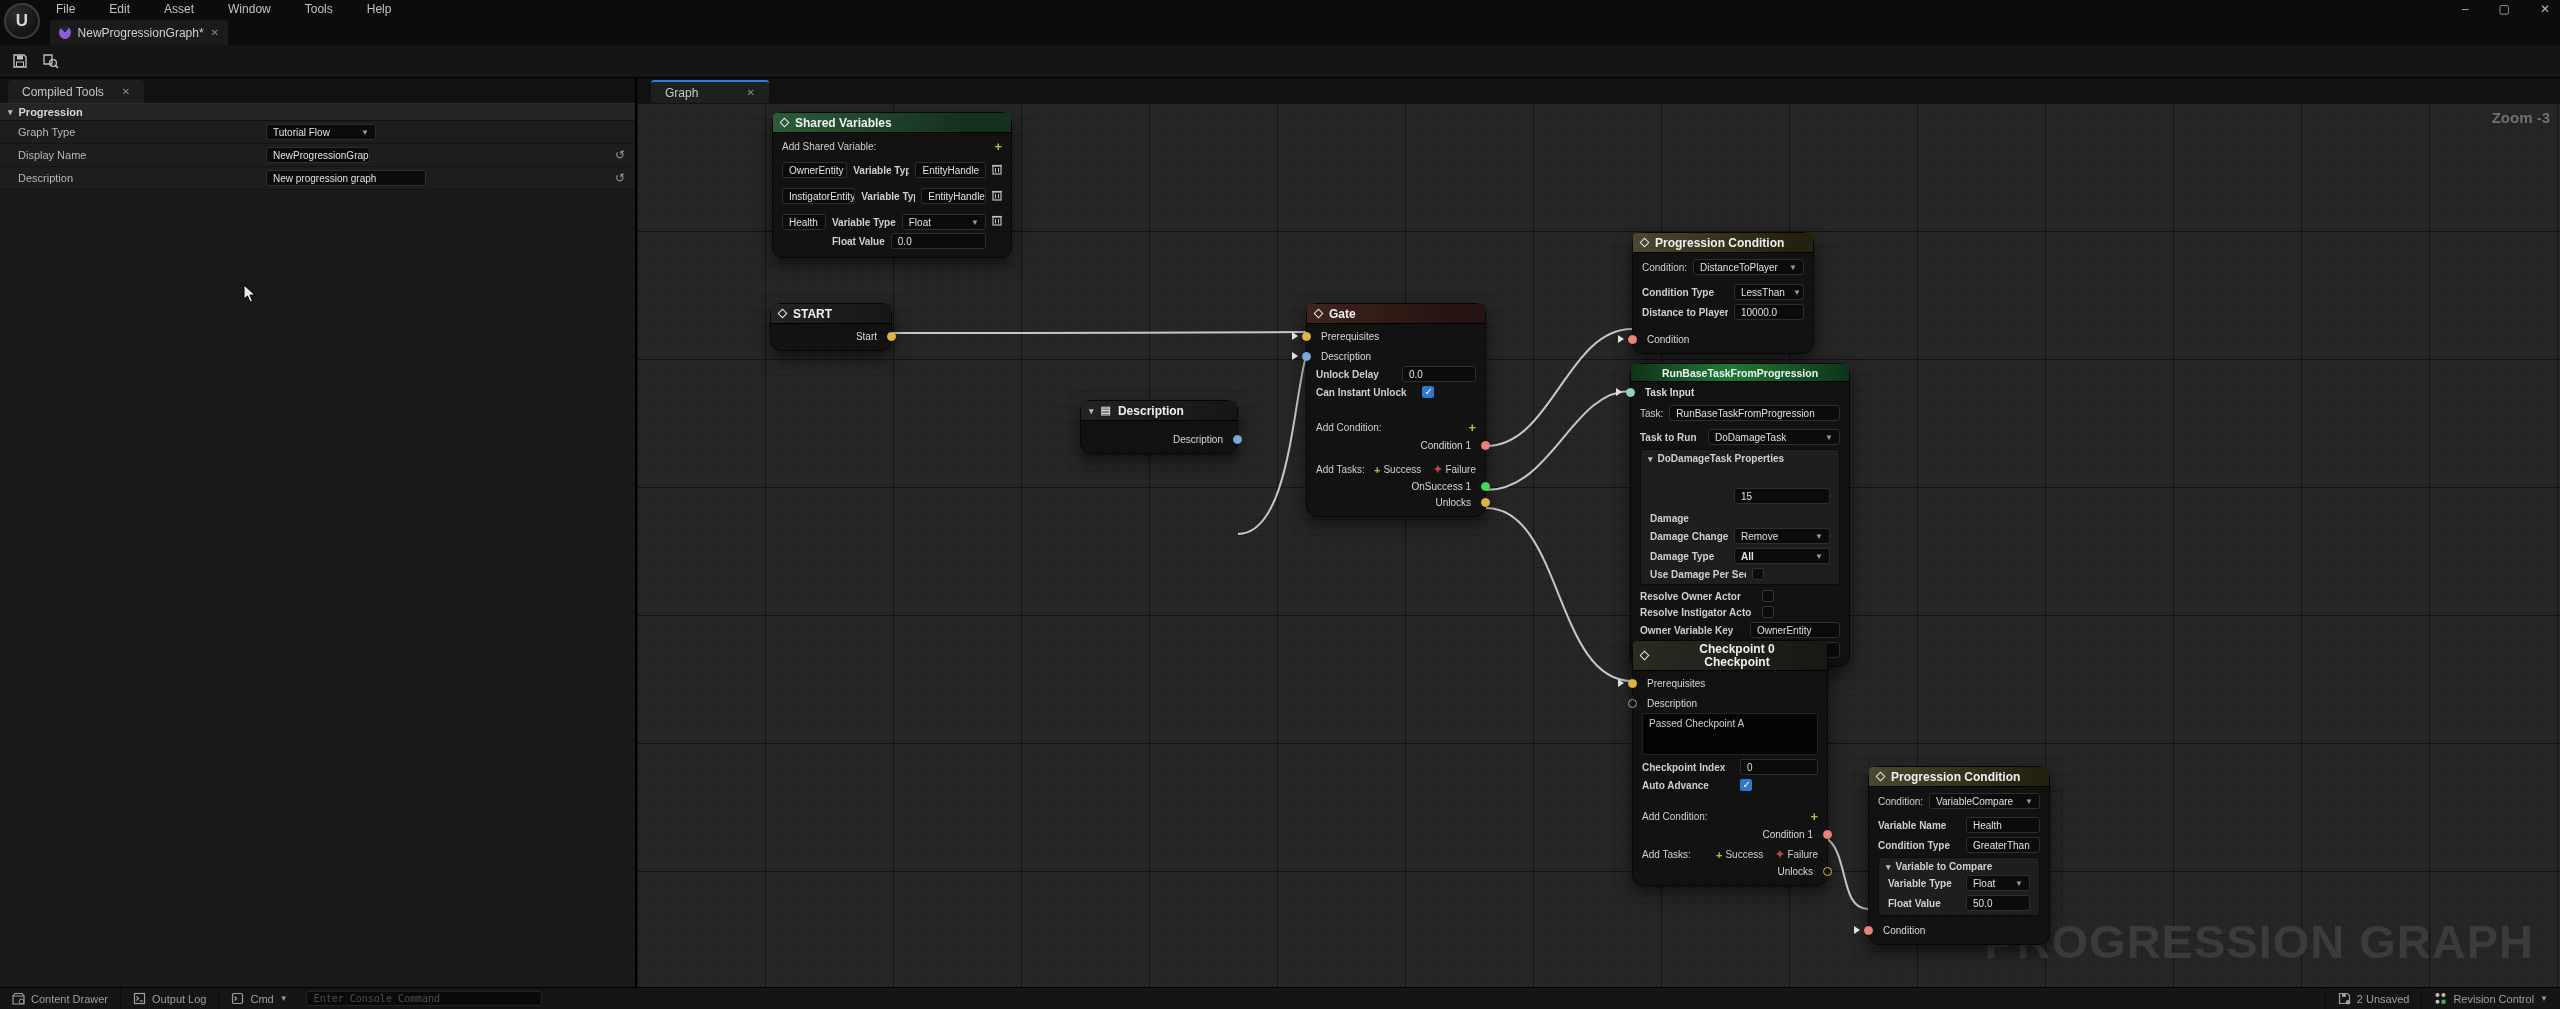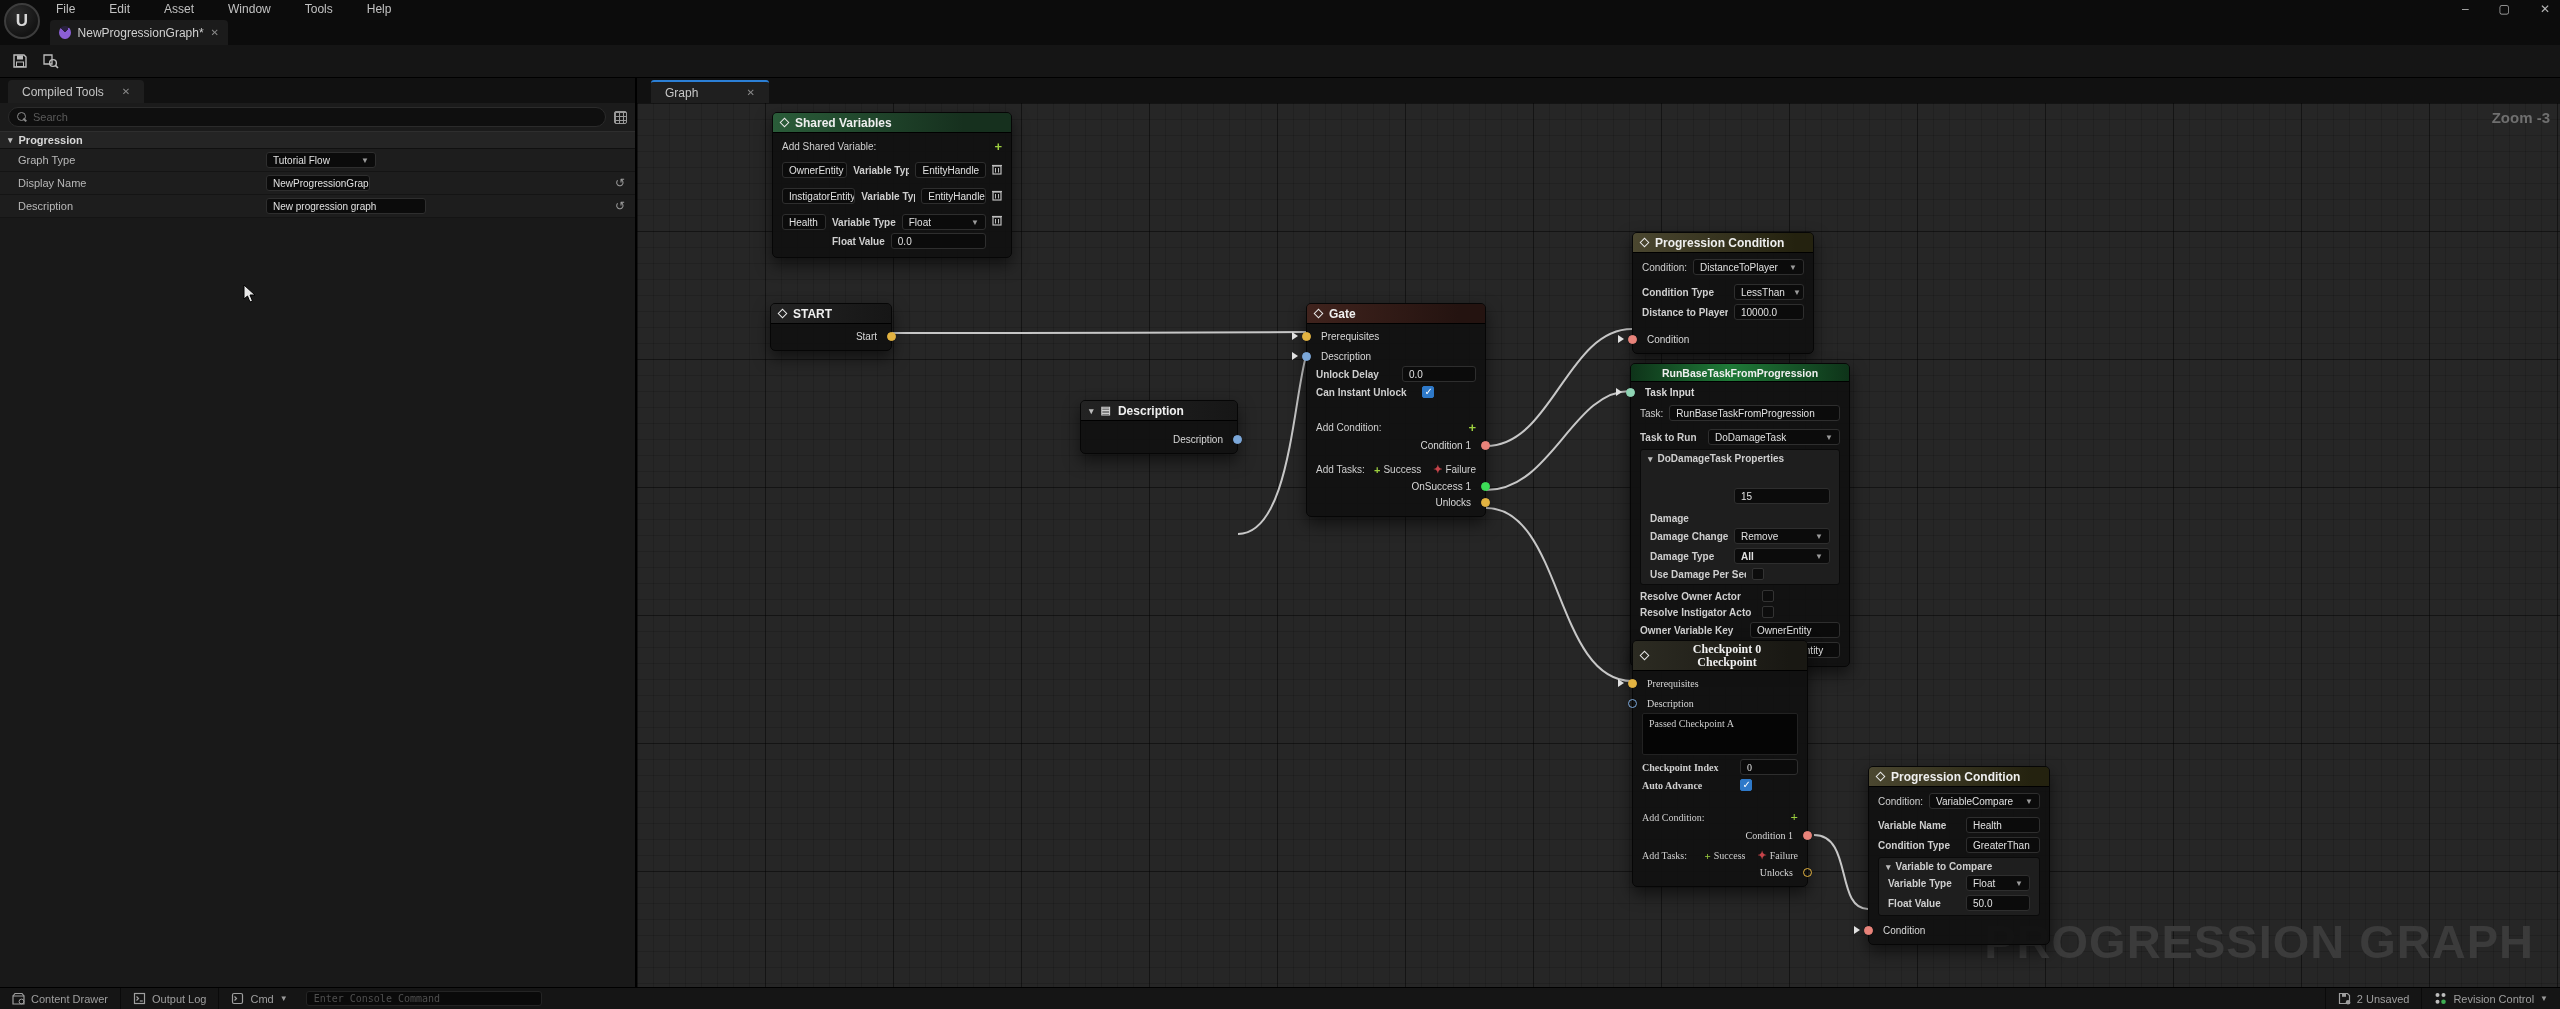--- a/index.html
+++ b/index.html
@@ -68,21 +68,21 @@
               linear-gradient(rgba(0,0,0,.38) 1px, transparent 1px),
               linear-gradient(90deg, rgba(0,0,0,.38) 1px, transparent 1px),
               linear-gradient(rgba(0,0,0,.14) 1px, transparent 1px),
               linear-gradient(90deg, rgba(0,0,0,.14) 1px, transparent 1px);
             background-size:128px 128px, 128px 128px, 16px 16px, 16px 16px; }
   .zoom-label { position:absolute; top:6px; right:10px; font-size:15px; font-weight:bold; color:#6f6f6f; }
   .watermark { position:absolute; bottom:18px; right:26px; font-size:47px; font-weight:bold; letter-spacing:1px; color:#3b3b3b; }
   svg.wires { position:absolute; inset:0; width:100%; height:100%; pointer-events:none; }
 
   
-  .node { position:absolute; background:rgba(17,17,17,.95); border:1px solid #060606; border-radius:5px;
+  .node { position:absolute; background:rgba(17,17,17,.95); border:1px solid #060606; border-radius:11px;
           box-shadow:0 7px 16px rgba(0,0,0,.55); font-size:10.5px; color:#cfcfcf; }
   .nh { display:flex; align-items:center; gap:7px; height:20px; padding:0 8px; border-radius:4px 4px 0 0;
         font-weight:bold; font-size:12px; color:#efefef; border-bottom:1px solid #000; }
   .nh-green  { background:linear-gradient(90deg,#2a5c39,#16301e 80%); }
   .nh-dark   { background:linear-gradient(90deg,#232323,#161616); }
   .nh-maroon { background:linear-gradient(90deg,#40231d,#241310 85%); }
   .nh-olive  { background:linear-gradient(90deg,#4b4730,#24220f 90%); }
   .nh-task   { background:linear-gradient(90deg,#0e3319,#1f7a38 45%,#0e3319); justify-content:center; font-size:11px; }
   .nh-chk    { background:linear-gradient(90deg,#2c2b22,#191813 90%); height:30px; }
   .nh-title-2l { text-align:center; flex:1; line-height:13px; font-size:12px; }
@@ -185,27 +185,20 @@
 
   <div class="workspace">
 
     <div class="left-panel">
       <div class="panel-tabstrip">
         <div class="panel-tab">
           <span>Compiled Tools</span>
           <span class="tab-x">✕</span>
         </div>
       </div>
-      <div class="searchrow">
-        <div class="searchbox">
-          <span class="mag"></span>
-          <input placeholder="Search" style="">
-        </div>
-        <span class="grid-ic"></span>
-      </div>
       <div class="section-hdr">
         <span class="caret">▾</span>
         <span>Progression</span>
       </div>
 
       <div class="prop-row">
         <span class="prop-label">Graph Type</span>
         <span class="prop-value">
           <span class="fld dd" style="width:110px;">
             <span>Tutorial Flow</span>
@@ -502,21 +495,21 @@
               <span class="lbl lbl-b" style="width:104px;">Owner Variable Key</span>
               <span class="fld" style="flex:1;">OwnerEntity</span>
             </div>
             <div class="nrow">
               <span class="lbl lbl-b" style="width:104px;">Instigator Variable Key</span>
               <span class="fld" style="flex:1;">InstigatorEntity</span>
             </div>
           </div>
         </div>
 
-        <div class="node" style="left:995px; top:537px; width:176px;font-family:Liberation Serif, serif;">
+        <div class="node" style="left:995px; top:537px; width:196px;">
           <div class="nh nh-chk">
             <span class="diamond"></span>
             <span class="nh-title-2l">
               <span>Checkpoint 0</span><br>
               <span>Checkpoint</span>
             </span>
           </div>
           <div class="nbody">
             <div class="nrow row-in">
               <span class="wire-arrow"></span>

